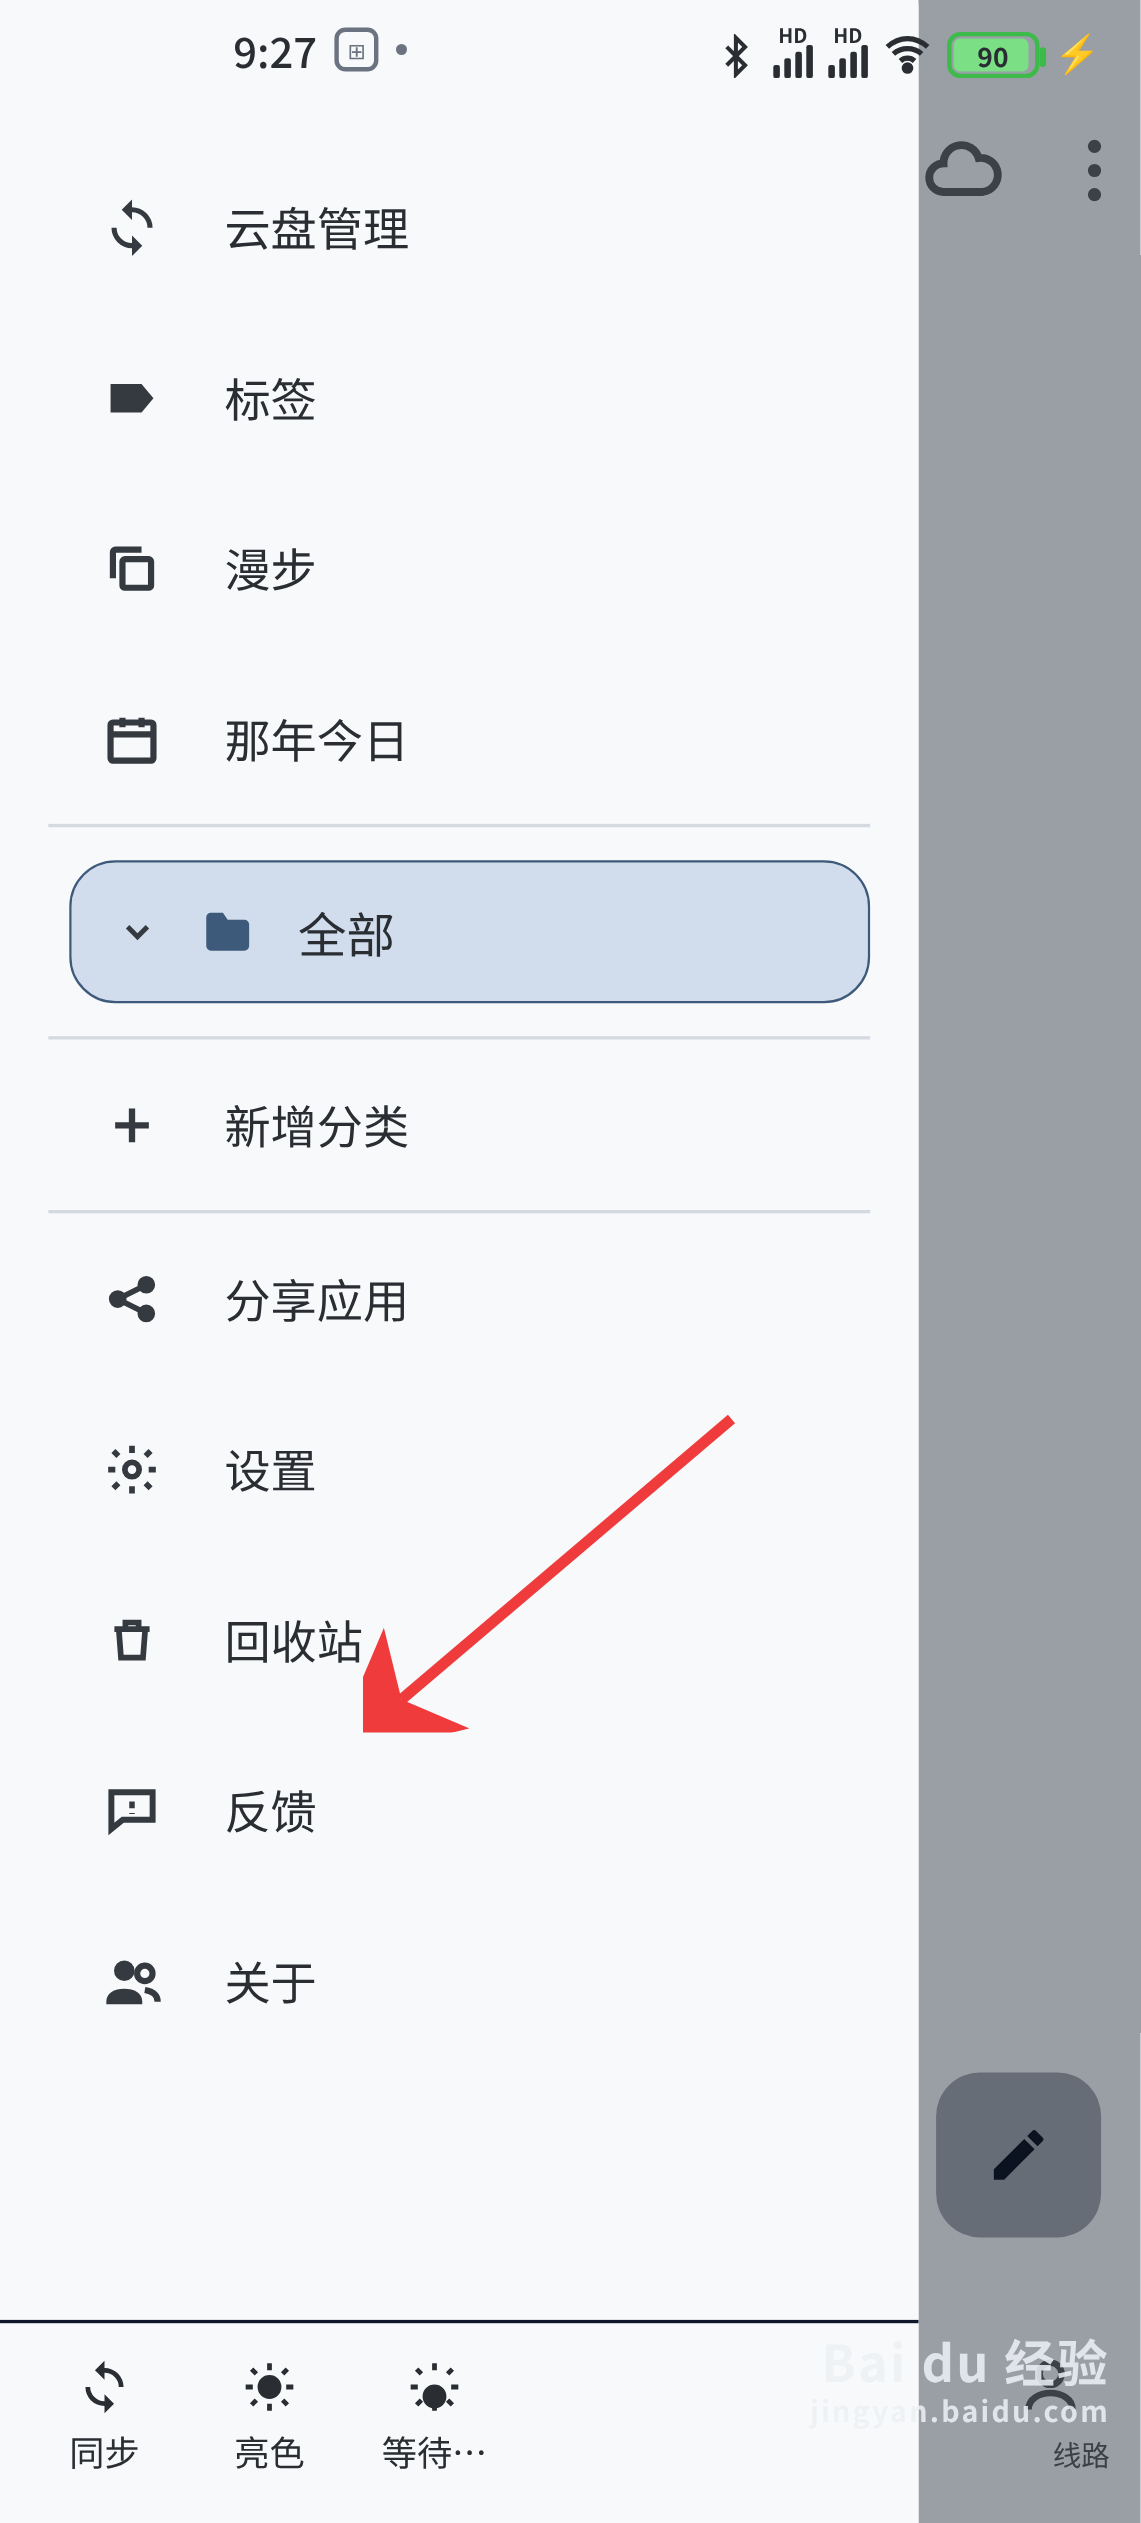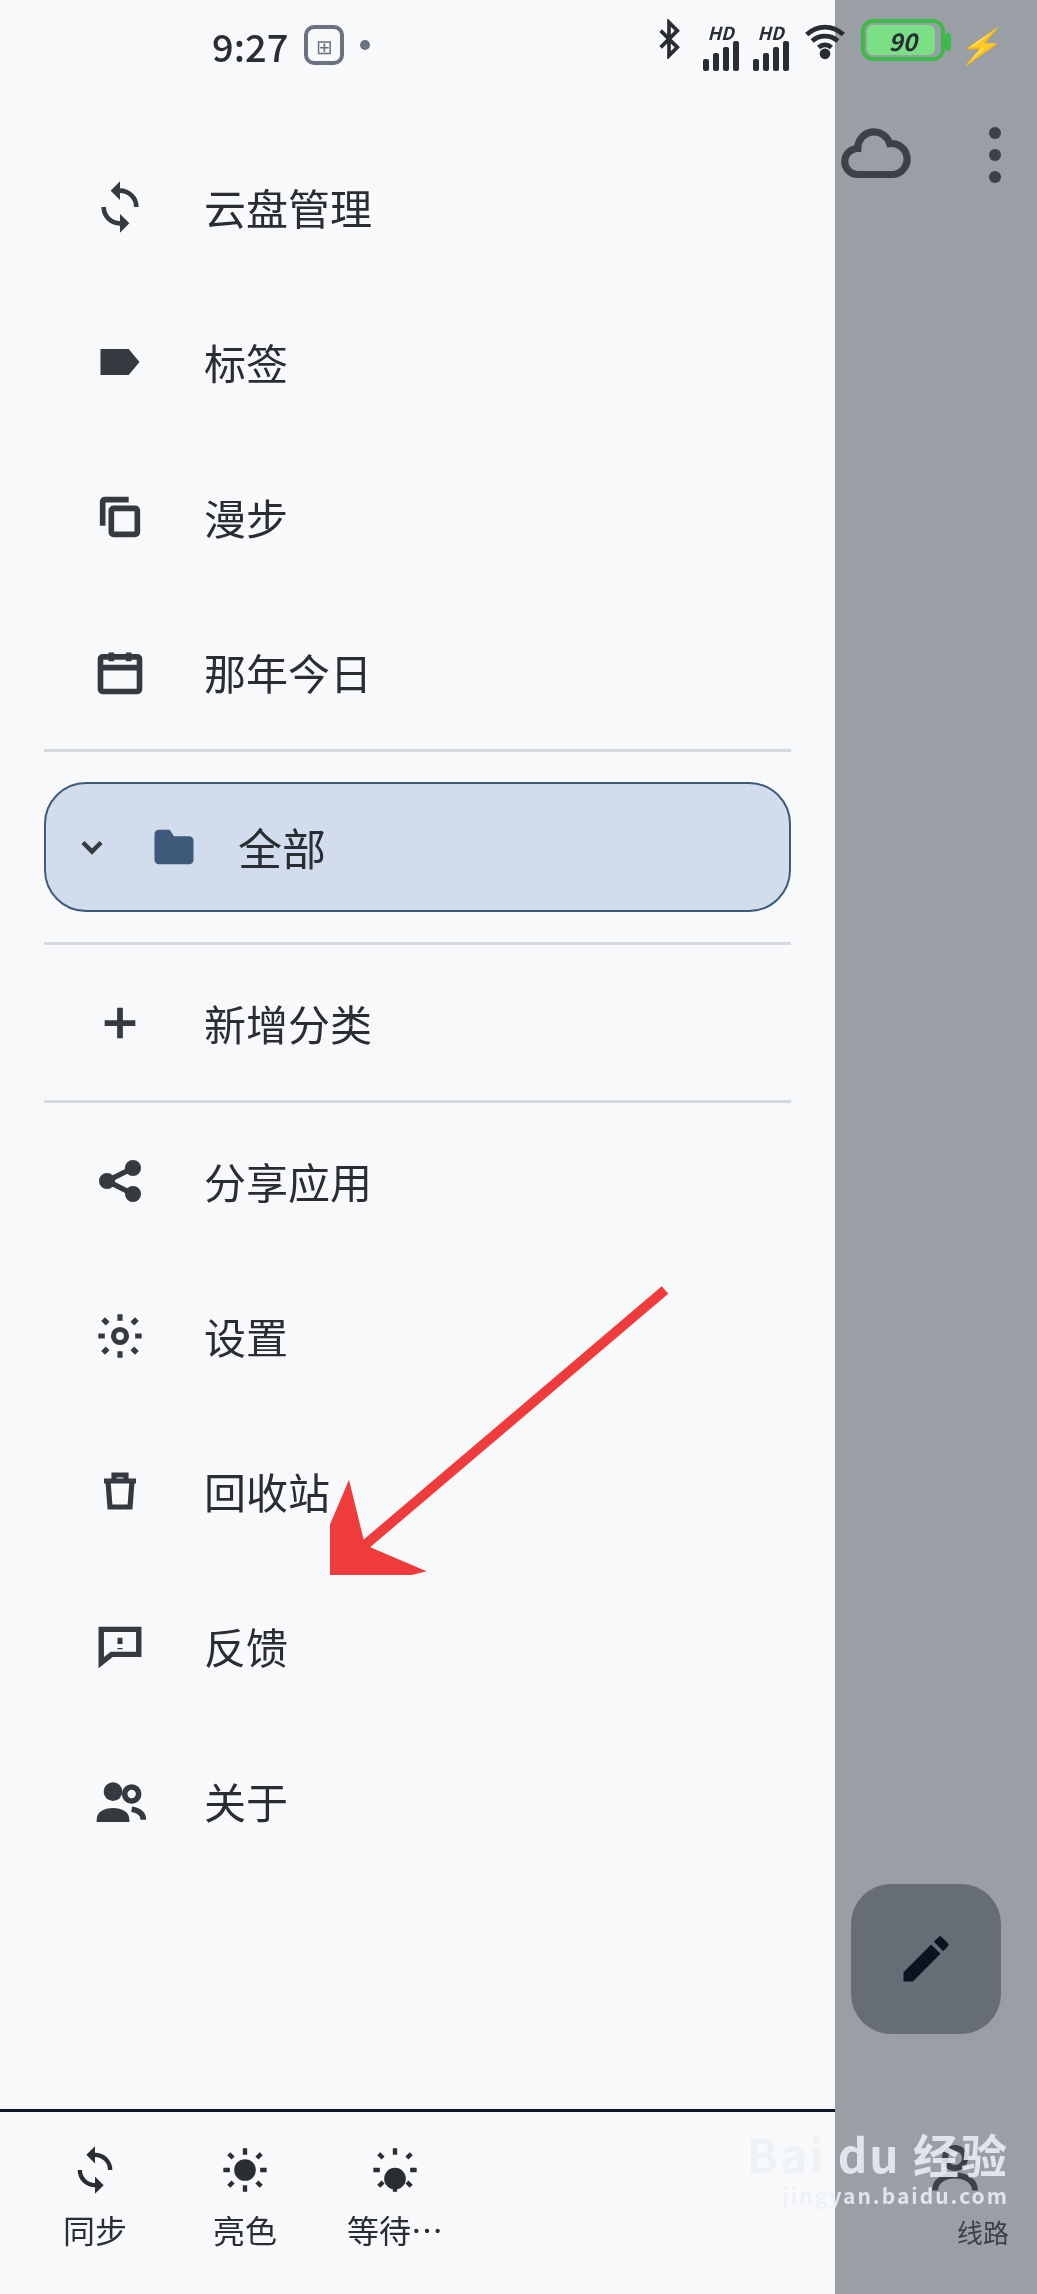--- a/index.html
+++ b/index.html
@@ -26,21 +26,21 @@
   }
   .status-left { display: flex; align-items: center; gap: 16px; }
   .status-icon-box {
     width: 40px; height: 40px;
     border: 4px solid #6b7280;
     border-radius: 10px;
     display:flex;align-items:center;justify-content:center;
   }
   .status-icon-box span { font-size: 20px; color:#6b7280;}
   .status-dot { width:10px;height:10px;border-radius:50%;background:#6b7280;}
-  .status-right { margin-left:auto; display:flex; align-items:flex-start; gap:14px;font-style:italic; }
+  .status-right { margin-left:auto; display:flex; align-items:flex-end; gap:14px; }
   .sig { display:flex; align-items:flex-end; gap:4px;}
   .sig-bar { width:6px; background:#2a2e33; border-radius:2px;}
   .sig-hd { font-size:18px; font-weight:700; color:#2a2e33; margin-bottom:-4px;}
   .wifi-svg { width:44px; height:44px; }
   .battery {
     width: 84px; height: 42px;
     border: 4px solid #3dbb4a;
     border-radius: 12px;
     position: relative;
     display:flex; align-items:center; justify-content:center;
@@ -111,42 +111,42 @@
     padding-left:92px; gap:56px;
     font-size:42px; color:#2a2e33;
   }
   .menu-item .ic{ width:56px; height:56px; color:#353a40; display:flex;align-items:center;justify-content:center;}
   
   .sep{ height:3px; background:#d5dae0; margin: 0 44px;}
   
   .selected-wrap{ padding: 30px 44px; }
   .selected{
     height:130px; display:flex; align-items:center;
-    padding-left:28px; gap:38px;
+    padding-left:42px; gap:38px;
     background:#d1dded; border:2px solid #3e5a7a;
     border-radius:42px;
-    font-size:44px; color:#2a2e33;
+    font-size:44px; color:#2a2e33;margin-left:19px;
   }
   .selected .chev{ width:36px; height:36px; color:#353a40;}
   .selected .fold{ width:52px; height:52px;}
   
   
   .arrow{
     position:absolute; z-index:100;
     left:330px; top:1275px;
     pointer-events:none;
   }
   
   .wm{
     position:absolute; right:28px; bottom:84px; z-index:200;
     text-align:right; color:#eef1f5; opacity:0.85;
     font-weight:700;
   }
   .wm-top{ font-size:46px; letter-spacing:2px;}
-  .wm-bot{ font-size:21px; letter-spacing:2px; margin-top:-6px;}
+  .wm-bot{ font-size:26px; letter-spacing:2px; margin-top:-6px;}
 </style>
 </head>
 <body>
 
 <div class="bg-dim">
   <div class="bg-header">
     <svg class="cloud-icon" viewBox="0 0 24 24" fill="none" stroke="currentColor" stroke-width="2.2">
       <path d="M18 18H7a4 4 0 0 1 0-8 5 5 0 0 1 9.8-1.5A3.5 3.5 0 0 1 18 18z"></path>
     </svg>
     <div class="kebab">

